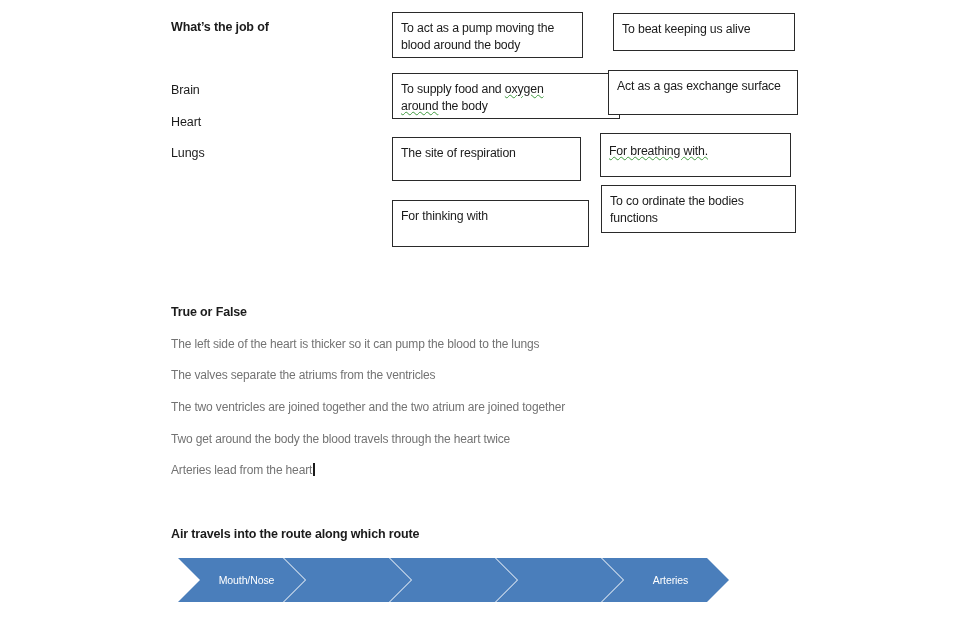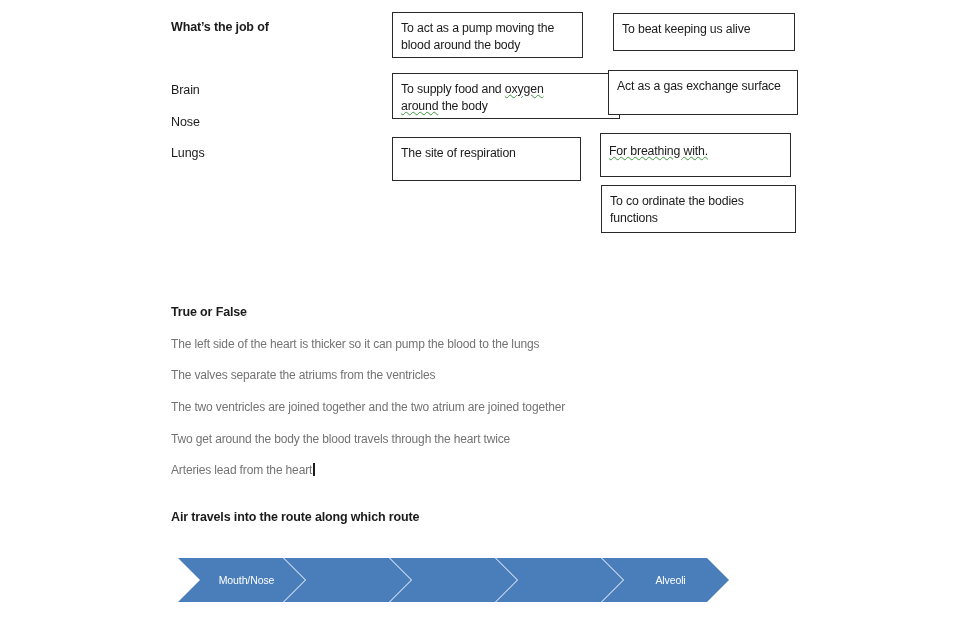--- a/index.html
+++ b/index.html
@@ -102,37 +102,40 @@
 </style>
 </head>
 <body>
 
 <div id="page">
 
   <div class="abs hdr" style="left:171px; top:20px;">What’s the job of</div>
 
   <div class="abs organ-label" style="left:171px; top:83px;">Brain</div>
 
-  <div class="abs organ-label" style="left:171px; top:115px;">Nose</div>
+  <div class="abs organ-label" style="left:171px; top:115px;">Heart</div>
 
   <div class="abs organ-label" style="left:171px; top:146px;">Lungs</div>
 
   <div class="abs answer-box" style="left:392px; top:12px; width:191px; height:46px;">
     <span class="txt">To act as a pump moving the</span>
     <span class="txt">blood around the body</span>
   </div>
 
   <div class="abs answer-box" style="left:392px; top:73px; width:228px; height:46px;">
     <span class="txt"><span>To supply food and </span><span class="squiggle">oxygen</span><span> </span><br><span class="squiggle">around</span><span> the body</span></span>
   </div>
 
   <div class="abs answer-box" style="left:392px; top:137px; width:189px; height:44px;">
     <span class="txt">The site of respiration</span>
   </div>
 
+  <div class="abs answer-box" style="left:392px; top:200px; width:197px; height:47px;">
+    <span class="txt">For thinking with</span>
+  </div>
 
   <div class="abs answer-box" style="left:608px; top:70px; width:190px; height:45px;">
     <span class="txt">Act as a gas exchange surface</span>
   </div>
 
   <div class="abs answer-box" style="left:613px; top:13px; width:182px; height:38px;">
     <span class="txt">To beat keeping us alive</span>
   </div>
 
   <div class="abs answer-box" style="left:600px; top:133px; width:191px; height:44px;">
@@ -149,39 +152,39 @@
   <div class="abs tf-line" style="left:171px; top:337px;">The left side of the  heart is thicker so it can pump the blood to the lungs</div>
 
   <div class="abs tf-line" style="left:171px; top:368px;">The valves separate the atriums from the ventricles</div>
 
   <div class="abs tf-line" style="left:171px; top:400px;">The two ventricles are joined together and the two atrium are joined together</div>
 
   <div class="abs tf-line" style="left:171px; top:432px;">Two get around the body the blood travels through the heart twice</div>
 
   <div class="abs tf-line" style="left:171px; top:463px;"><span>Arteries lead from the heart</span><span class="caret"></span></div>
 
-  <div class="abs hdr" style="left:171px; top:510px;">Air travels into the route along which route</div>
+  <div class="abs hdr" style="left:171px; top:527px;">Air travels into the route along which route</div>
 
   <div id="chevron-row" style="left:178px; top:558px; width:534px; height:44px;">
 
     <div class="chevron" style="left:0px; width:127px;">
       <span class="clabel">Mouth/Nose</span>
     </div>
 
     <div class="chevron" style="left:106px; width:127px;">
       <span class="clabel"></span>
     </div>
 
     <div class="chevron" style="left:212px; width:127px;">
       <span class="clabel"></span>
     </div>
 
     <div class="chevron" style="left:318px; width:127px;">
       <span class="clabel"></span>
     </div>
 
     <div class="chevron" style="left:424px; width:127px;">
-      <span class="clabel">Alveoli</span>
+      <span class="clabel">Arteries</span>
     </div>
 
   </div>
 
 </div>
 
 </body></html>

